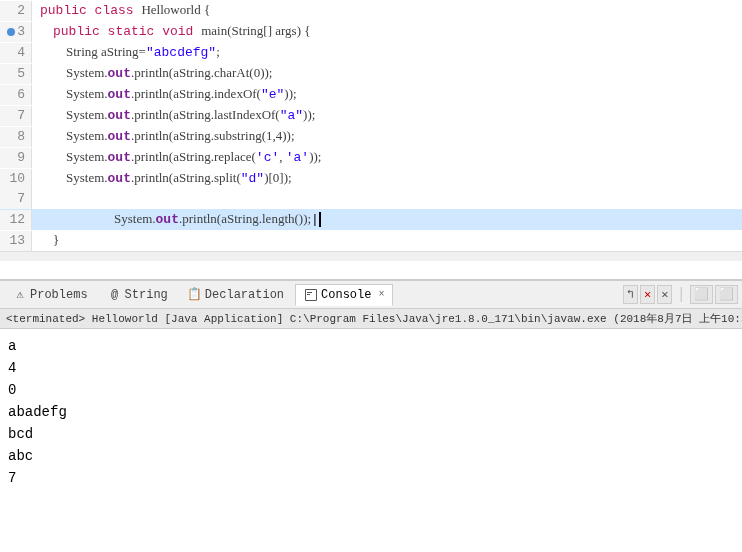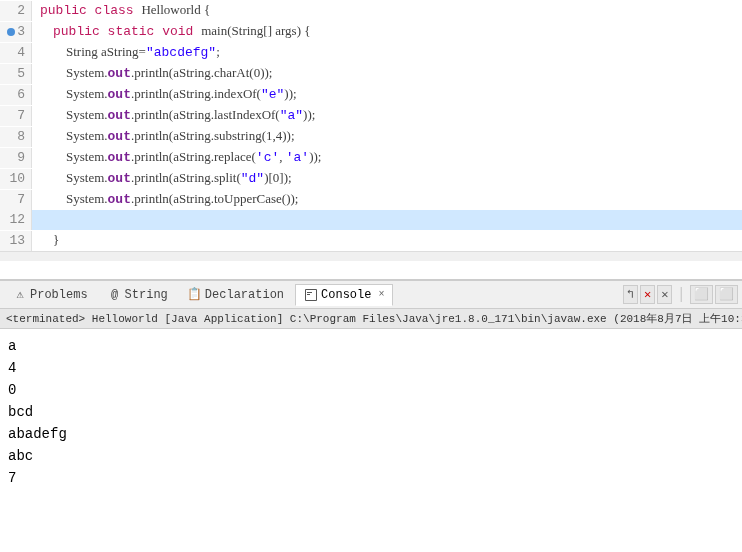--- a/index.html
+++ b/index.html
@@ -215,24 +215,24 @@
       <div class="code-line">
         <span class="line-number">9</span>
         <span class="line-content"><span class="normal">        System.</span><span class="out-kw">out</span><span class="normal">.println(aString.replace(</span><span class="string">'c'</span><span class="normal">, </span><span class="string">'a'</span><span class="normal">));</span></span>
       </div>
       <div class="code-line">
         <span class="line-number">10</span>
         <span class="line-content"><span class="normal">        System.</span><span class="out-kw">out</span><span class="normal">.println(aString.split(</span><span class="string">"d"</span><span class="normal">)[0]);</span></span>
       </div>
       <div class="code-line">
         <span class="line-number">7</span>
-        <span class="line-content"><span class="normal">        System.</span><span class="out-kw">out</span><span class="normal">.println(aString.toUpperCase());</span></span>
       </div>
       <div class="code-line highlighted">
         <span class="line-number">12</span>
+        <span class="line-content"><span class="normal">        System.</span><span class="out-kw">out</span><span class="normal">.println(aString.length());</span><span class="cursor">|</span></span>
       </div>
       <div class="code-line">
         <span class="line-number">13</span>
         <span class="line-content"><span class="normal">    }</span></span>
       </div>
     </div>
   <div class="watermark"></div>
   <div class="hscroll"></div>
 </div>
 
@@ -273,18 +273,18 @@
   <span style="font-size:12px;cursor:pointer;padding:1px 3px;border:1px solid #ccc;background:#e8e8e8;color:#555;">⬜</span>
 </div>
   </div>
 
   <div class="status-line" id="status-line">&lt;terminated&gt; Helloworld [Java Application] C:\Program Files\Java\jre1.8.0_171\bin\javaw.exe (2018年8月7日 上午10:34:25)</div>
 
   <div class="console-output" id="console-output">
       <span class="console-line">a</span>
       <span class="console-line">4</span>
       <span class="console-line">0</span>
+      <span class="console-line">abadefg</span>
       <span class="console-line">bcd</span>
-      <span class="console-line">abadefg</span>
       <span class="console-line">abc</span>
       <span class="console-line">7</span>
     </div>
 </div>
 
 </body></html>

